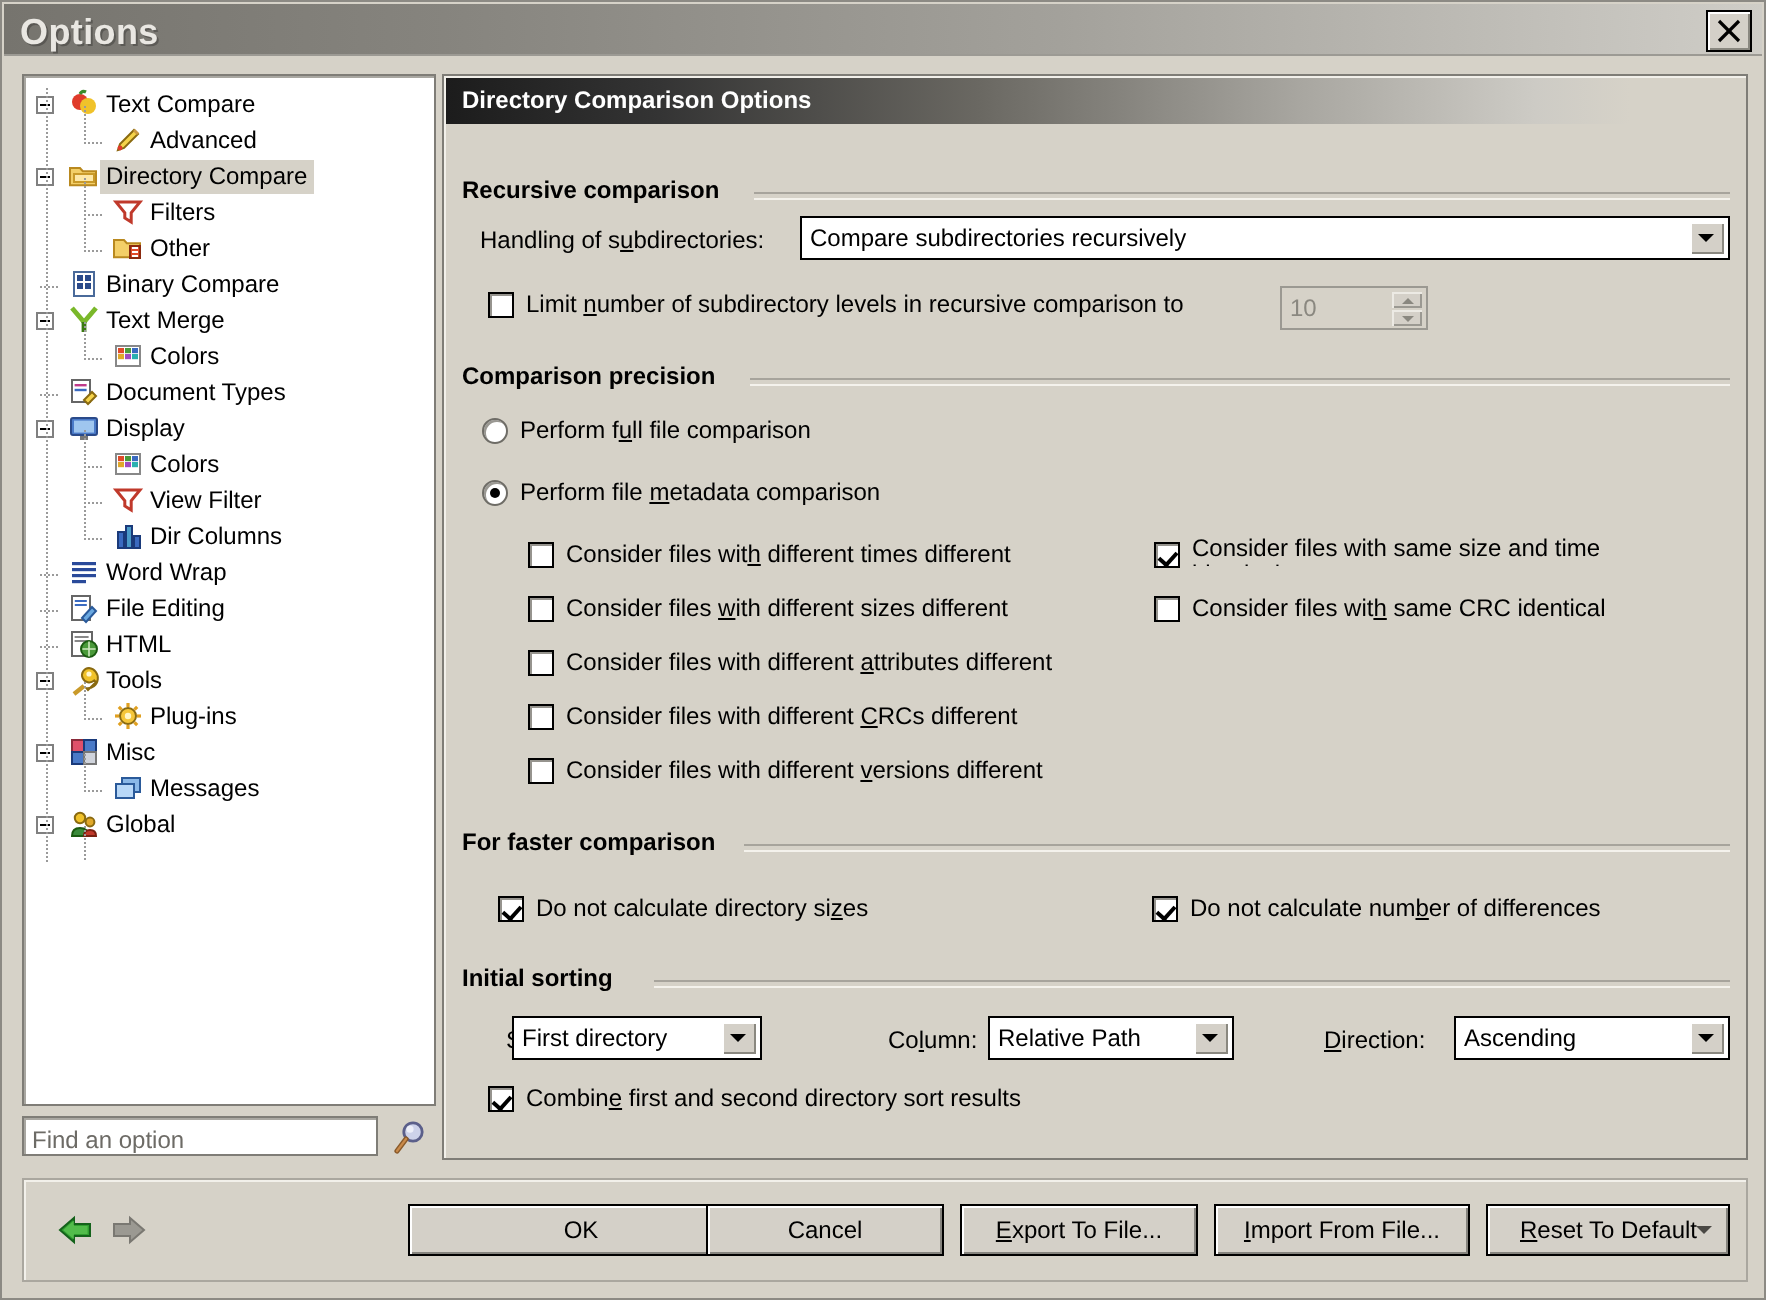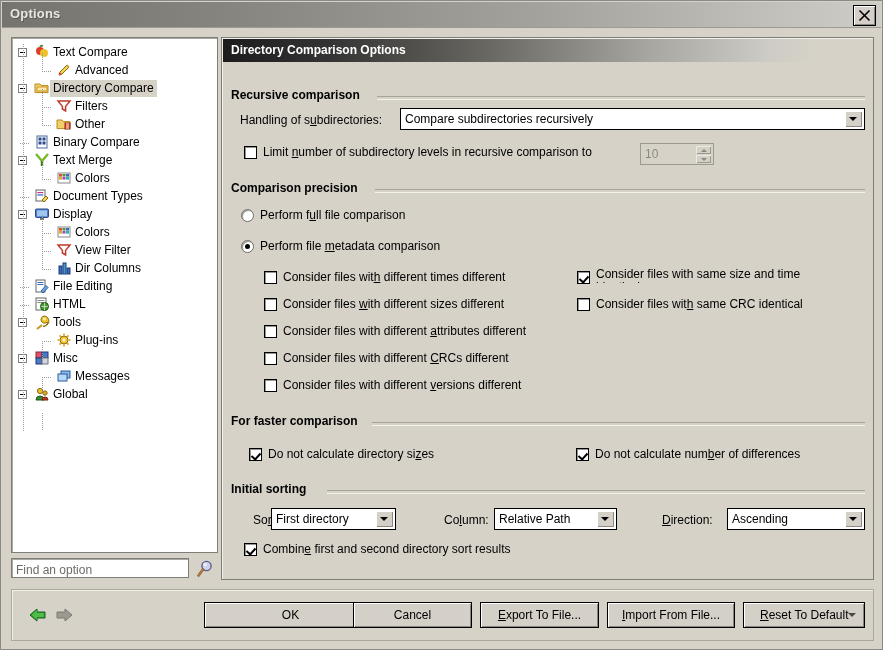--- a/index.html
+++ b/index.html
@@ -16,21 +16,21 @@
     box-sizing:border-box;
   }
   
   .titlebar{
     position:absolute;left:1px;top:1px;width:879px;height:25px;
     background:linear-gradient(to right,#76746e 0%,#86847e 25%,#a3a19b 60%,#c2c0ba 88%,#cfcdc7 100%);
     border-bottom:1px solid #9c9a94;
   }
   .titlebar .title{
     position:absolute;left:8px;top:4px;
-    font-weight:bold;font-size:13px;color:#e9e7e2;
+    font-weight:bold;font-size:18px;color:#e9e7e2;
     letter-spacing:.2px;
     text-shadow:1px 1px 0 rgba(0,0,0,.25);
   }
   .closebtn{
     position:absolute;right:5px;top:3px;width:21px;height:19px;
     background:#d4d0c8;
     border:1px solid #000;
     box-shadow:inset 1px 1px 0 #fff, inset -1px -1px 0 #8a8880;
     cursor:pointer;
   }
@@ -267,20 +267,26 @@
             </svg></span><span class="lbl">Colors</span></div>
         <div class="trow"><span class="hline" style="left:30px;top:9px;width:10px;"></span><span style="display:inline-block;width:44px"></span><span class="ico"><svg width="16" height="16" viewBox="0 0 16 16">
               <path d="M2 3 H14 L9.6 8.4 V13 L6.4 11 V8.4 Z" fill="#fff" stroke="#c0392b" stroke-width="1.5"></path>
             </svg></span><span class="lbl">View Filter</span></div>
         <div class="trow"><span class="hline" style="left:30px;top:9px;width:10px;"></span><span style="display:inline-block;width:44px"></span><span class="ico"><svg width="16" height="16" viewBox="0 0 16 16">
               <rect x="3" y="6" width="3" height="8" fill="#3a6ac0" stroke="#1a3a7a"></rect>
               <rect x="7" y="3" width="3" height="11" fill="#4a9ac8" stroke="#1a3a7a"></rect>
               <rect x="11" y="8" width="3" height="6" fill="#3a6ac0" stroke="#1a3a7a"></rect>
             </svg></span><span class="lbl">Dir Columns</span></div>
         <div class="trow"><span class="hline" style="left:8px;top:9px;width:10px;"></span><span style="display:inline-block;width:22px"></span><span class="ico"><svg width="16" height="16" viewBox="0 0 16 16">
+              <rect x="2" y="3" width="12" height="1.6" fill="#2a4a9a"></rect>
+              <rect x="2" y="6" width="12" height="1.6" fill="#2a4a9a"></rect>
+              <rect x="2" y="9" width="12" height="1.6" fill="#2a4a9a"></rect>
+              <rect x="2" y="12" width="7" height="1.6" fill="#2a4a9a"></rect>
+            </svg></span><span class="lbl">Word Wrap</span></div>
+        <div class="trow"><span class="hline" style="left:8px;top:9px;width:10px;"></span><span style="display:inline-block;width:22px"></span><span class="ico"><svg width="16" height="16" viewBox="0 0 16 16">
               <rect x="2" y="2" width="9" height="12" fill="#fff" stroke="#666"></rect>
               <rect x="3.4" y="4" width="6" height="1" fill="#3a6ac0"></rect>
               <rect x="3.4" y="6" width="6" height="1" fill="#3a6ac0"></rect>
               <path d="M7 13 L12 7.5 L14 9.5 L9 15 Z" fill="#6aa8e0" stroke="#2a5a9a"></path>
             </svg></span><span class="lbl">File Editing</span></div>
         <div class="trow"><span class="hline" style="left:8px;top:9px;width:10px;"></span><span style="display:inline-block;width:22px"></span><span class="ico"><svg width="16" height="16" viewBox="0 0 16 16">
               <rect x="2" y="2" width="10" height="12" fill="#fff" stroke="#666"></rect>
               <rect x="3.3" y="4" width="7" height="1" fill="#888"></rect>
               <rect x="3.3" y="6" width="7" height="1" fill="#888"></rect>
               <circle cx="10.5" cy="10.5" r="4" fill="#4a9a3a" stroke="#1a5a10"></circle>
@@ -434,21 +440,21 @@
           <span class="ctext" style="">Do not calculate num<u>b</u>er of differences</span>
         </div>
       </div>
 
     <div class="grp" style="left:9px;top:444px;width:634px;">
       <div class="gtitle">Initial sorting</div>
       <div class="gline" style="left:96px;right:0;"></div>
     </div>
 
     <div class="lbl-static" style="left:19px;top:475px;margin-left:12px;">So<u>r</u>t:</div>
-    <div class="combo" style="left:49px;top:470px;width:125px;text-decoration:underline;">
+    <div class="combo" style="left:34px;top:470px;width:125px;text-decoration:underline;">
       <div class="val">First directory</div>
       <div class="arrowbtn"></div>
     </div>
 
     <div class="lbl-static" style="left:222px;top:475px;">Co<u>l</u>umn:</div>
     <div class="combo" style="left:272px;top:470px;width:123px;">
       <div class="val">Relative Path</div>
       <div class="arrowbtn"></div>
     </div>
 

